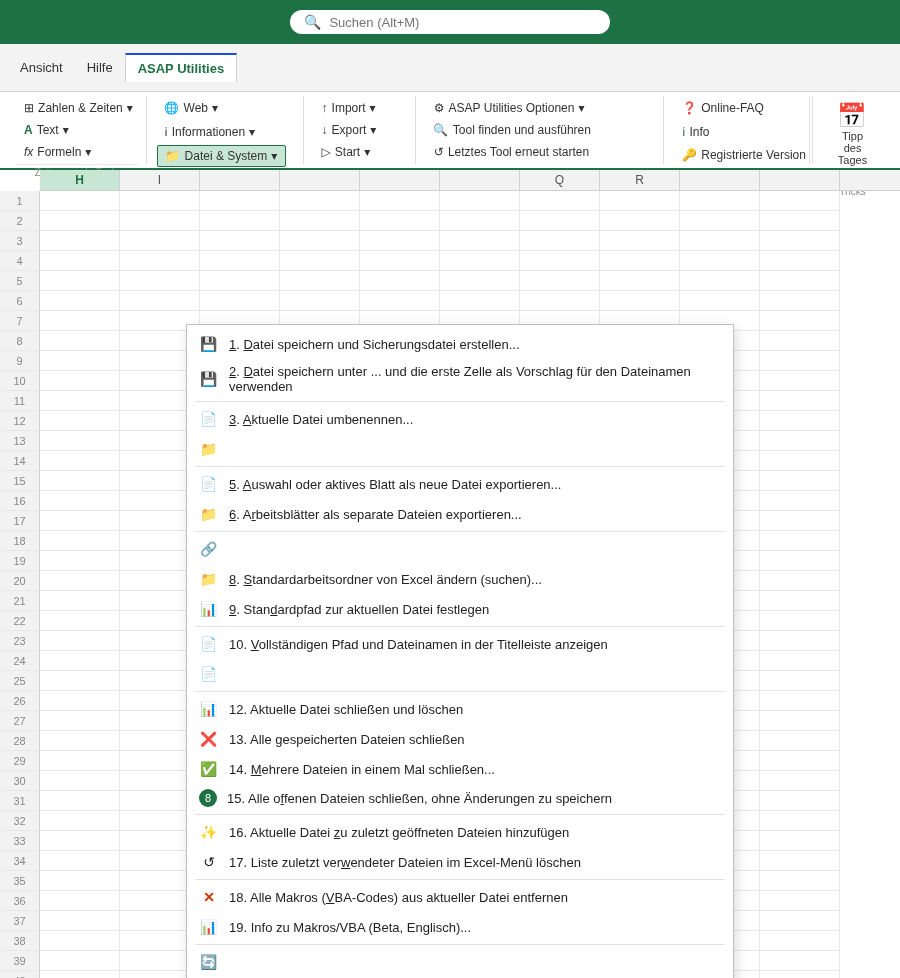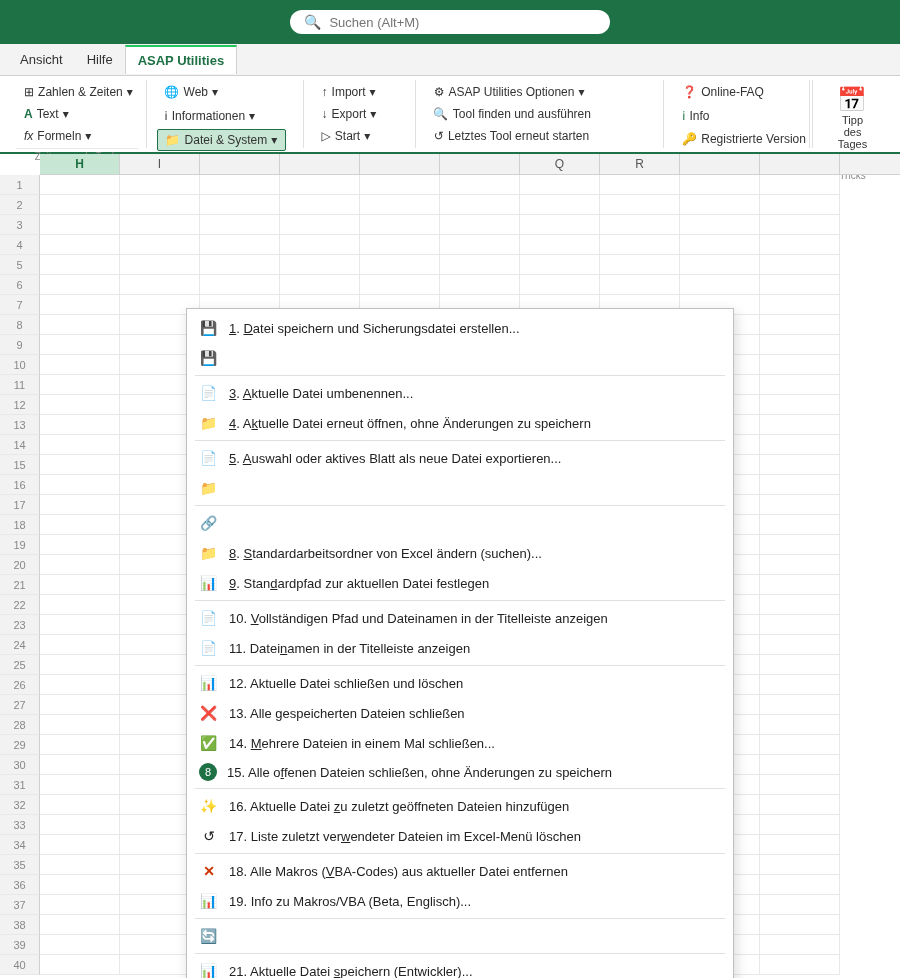--- a/index.html
+++ b/index.html
@@ -33,31 +33,31 @@
     }
     .search-icon-svg { color: #888; font-size: 14px; }
 
     
     .ribbon-tabs {
       display: flex;
       align-items: center;
       background: #f3f3f3;
       border-bottom: 1px solid #d0d0d0;
       padding: 0 8px;
-      height: 32px;
+      height: 48px;
     }
     .ribbon-tab {
       padding: 6px 12px;
       font-size: 13px;
       cursor: pointer;
       color: #333;
     }
     .ribbon-tab.active {
       background: #fff;
-      border-top: 2px solid #22c55e;
+      border-top: 2px solid #1d4ed8;
       font-weight: 600;
       color: #1e7145;
       border-left: 1px solid #d0d0d0;
       border-right: 1px solid #d0d0d0;
     }
 
     
     .ribbon-toolbar {
       background: #fff;
       border-bottom: 2px solid #1e7145;
@@ -878,58 +878,58 @@
   </div>
 
   <div class="dropdown-menu">
 
     <div class="menu-item">
       <span class="menu-icon">💾</span>
       <span><span style="text-decoration:underline;">1</span>. <span style="text-decoration:underline;">D</span>atei speichern und Sicherungsdatei erstellen...</span>
     </div>
     <div class="menu-item">
       <span class="menu-icon">💾</span>
+      <span><span style="text-decoration:underline;">2</span>. <span style="text-decoration:underline;">D</span>atei speichern unter ... und die erste Zelle als Vorschlag für den Dateinamen verwenden</span>
     </div>
     <div class="menu-divider"></div>
     <div class="menu-item">
       <span class="menu-icon">📄</span>
       <span><span style="text-decoration:underline;">3</span>. <span style="text-decoration:underline;">A</span>ktuelle Datei umbenennen...</span>
     </div>
     <div class="menu-item">
       <span class="menu-icon">📁</span>
-      <span><span style="text-decoration:underline;">4</span>. A<span style="text-decoration:underline;">k</span>tuelle Datei erneut öffnen, ohne Änderungen zu speichern</span>
     </div>
     <div class="menu-divider"></div>
     <div class="menu-item">
       <span class="menu-icon">📄</span>
       <span><span style="text-decoration:underline;">5</span>. <span style="text-decoration:underline;">A</span>uswahl oder aktives Blatt als neue Datei exportieren...</span>
     </div>
     <div class="menu-item">
       <span class="menu-icon">📁</span>
+      <span><span style="text-decoration:underline;">6</span>. A<span style="text-decoration:underline;">r</span>beitsblätter als separate Dateien exportieren...</span>
     </div>
     <div class="menu-divider"></div>
     <div class="menu-item">
       <span class="menu-icon">🔗</span>
     </div>
     <div class="menu-item">
       <span class="menu-icon">📁</span>
       <span><span style="text-decoration:underline;">8</span>. <span style="text-decoration:underline;">S</span>tandardarbeitsordner von Excel ändern (suchen)...</span>
     </div>
     <div class="menu-item">
       <span class="menu-icon">📊</span>
       <span><span style="text-decoration:underline;">9</span>. Stan<span style="text-decoration:underline;">d</span>ardpfad zur aktuellen Datei festlegen</span>
     </div>
     <div class="menu-divider"></div>
     <div class="menu-item">
       <span class="menu-icon">📄</span>
       <span>10. <span style="text-decoration:underline;">V</span>ollständigen Pfad und Dateinamen in der Titelleiste anzeigen</span>
     </div>
     <div class="menu-item">
       <span class="menu-icon">📄</span>
-      <span>11. Datei<span style="text-decoration:underline;">n</span>amen in der Titelleiste anzeigen</span>
     </div>
     <div class="menu-divider"></div>
     <div class="menu-item">
       <span class="menu-icon">📊</span>
       <span>12. Aktuelle Datei schließen und löschen</span>
     </div>
     <div class="menu-item">
       <span class="menu-icon" style="color:#cc0000;">❌</span>
       <span>13. Alle gespeicherten Dateien schließen</span>
     </div>

